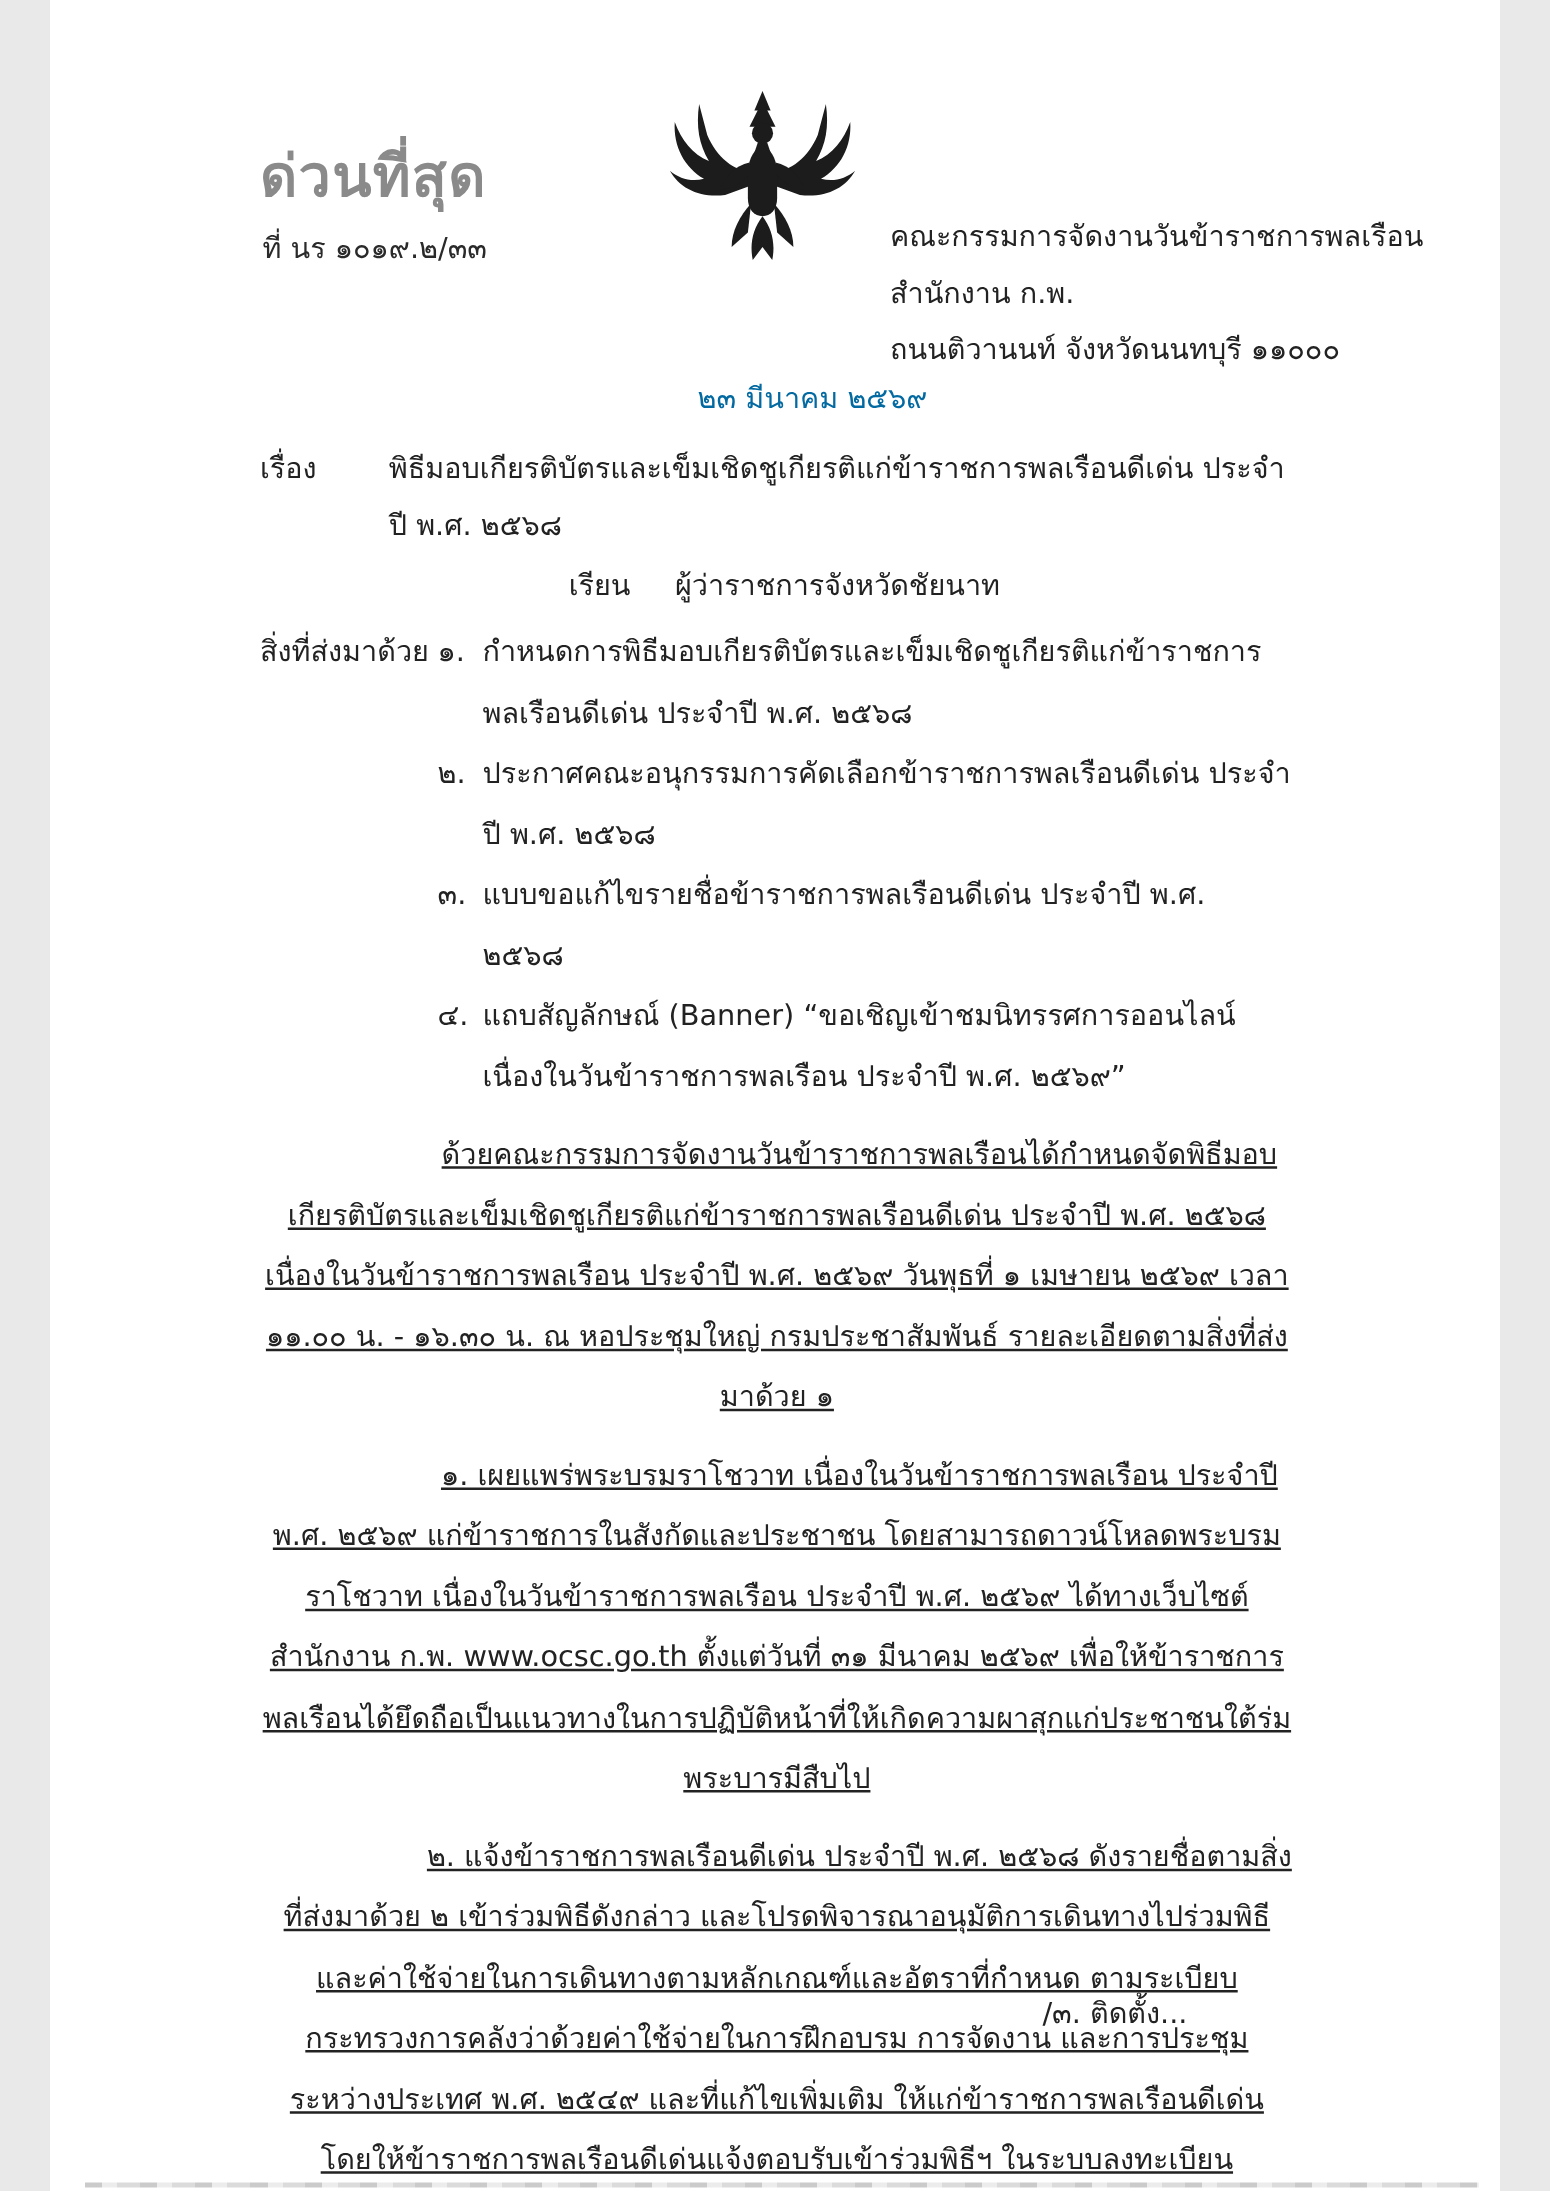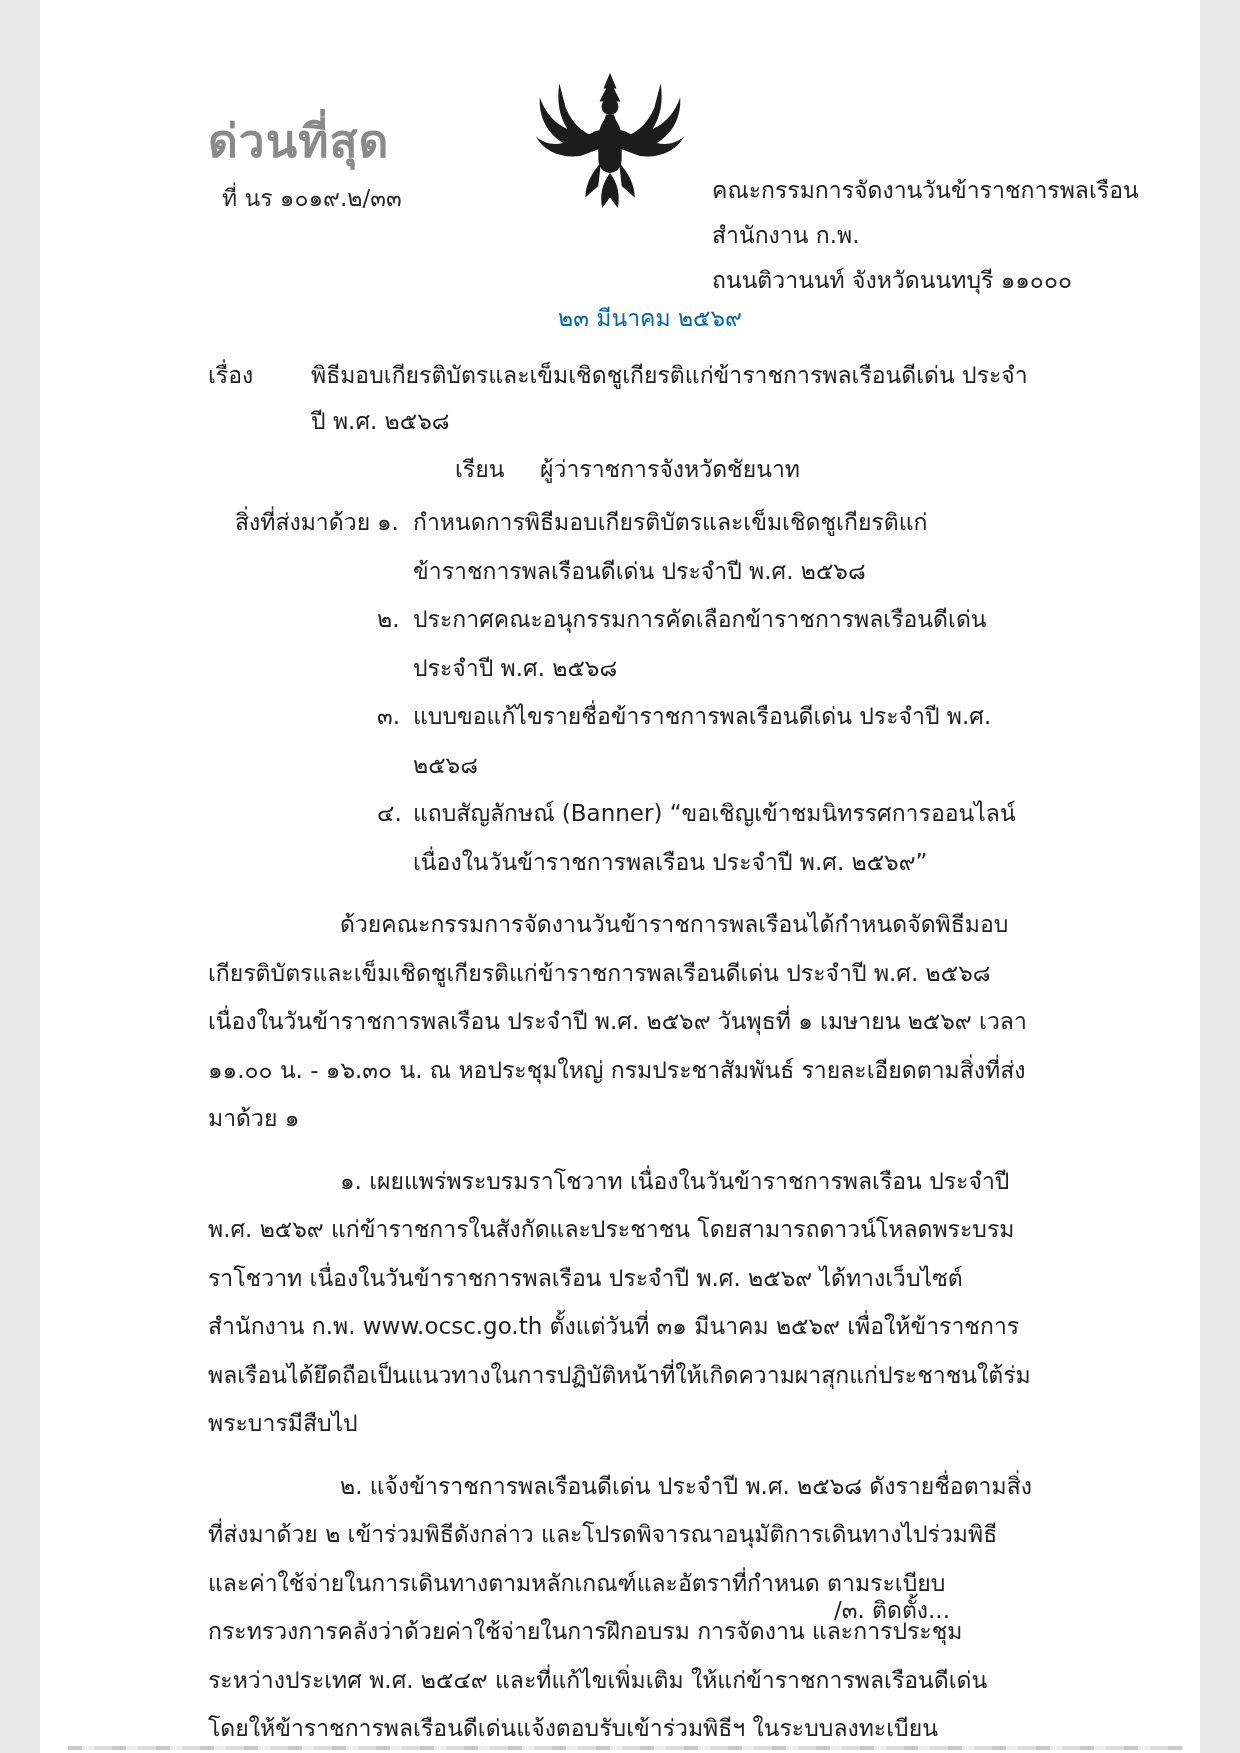--- a/index.html
+++ b/index.html
@@ -13,21 +13,21 @@
     overflow:hidden;
   }
   
   .urgency{
     position:absolute;left:168px;top:104px;
     font-size:46px;font-weight:700;color:#8a8a8a;
     letter-spacing:1px;
   }
   .doc-number{
     position:absolute;left:170px;top:180px;
-    font-size:23px;color:#2a2a2a;margin-left:12px;
+    font-size:23px;color:#2a2a2a;
   }
   .emblem{
     position:absolute;left:492px;top:70px;
     width:156px;height:146px;
   }
   .emblem svg{width:100%;height:100%;}
   .sender{
     position:absolute;left:672px;top:168px;
     font-size:23px;line-height:45px;color:#222;
   }
@@ -41,30 +41,31 @@
     position:relative;
     padding:352px 165px 0 168px;
     font-size:23px;line-height:46px;color:#222;
   }
   .field-row{display:flex;justify-content:center;}
   .field-label{flex:0 0 auto;}
   .subject-row .field-label{width:67px;margin-right:36px;}
   .to-row{margin-top:2px;margin-left:12px;}
   .to-row .field-label{width:63px;margin-right:22px;}
   .enclosures{display:flex;margin-top:6px;line-height:48.5px;}
-  .enclosures .field-label{width:142px;margin-left:27px;}
+  .enclosures .field-label{width:142px;}
   .enclosure-list{flex:1;}
   .enclosure-item{display:flex;}
   .enclosure-no{flex:0 0 36px;}
   .enclosure-text{flex:1;}
   .para{
     margin:14px 0 0 0;
     line-height:48.5px;
     text-indent:132px;
-    text-align:left;
+    text-align:center;
+    text-decoration:underline;
   }
   .footer-continuation{
     position:absolute;right:250px;top:1592px;
     font-size:23px;color:#222;
   }
   .scan-artifact{
     position:absolute;left:28px;bottom:3px;width:1115px;height:4px;
     background:repeating-linear-gradient(90deg,#b9b9b9 0 14px,#e6e6e6 14px 26px,#cfcfcf 26px 44px);
     opacity:.75;
   }

